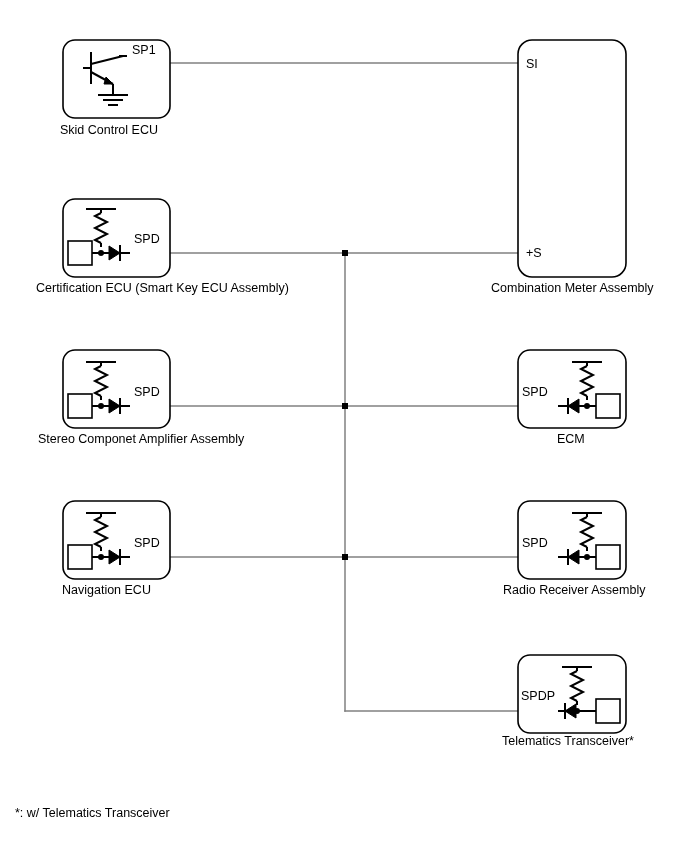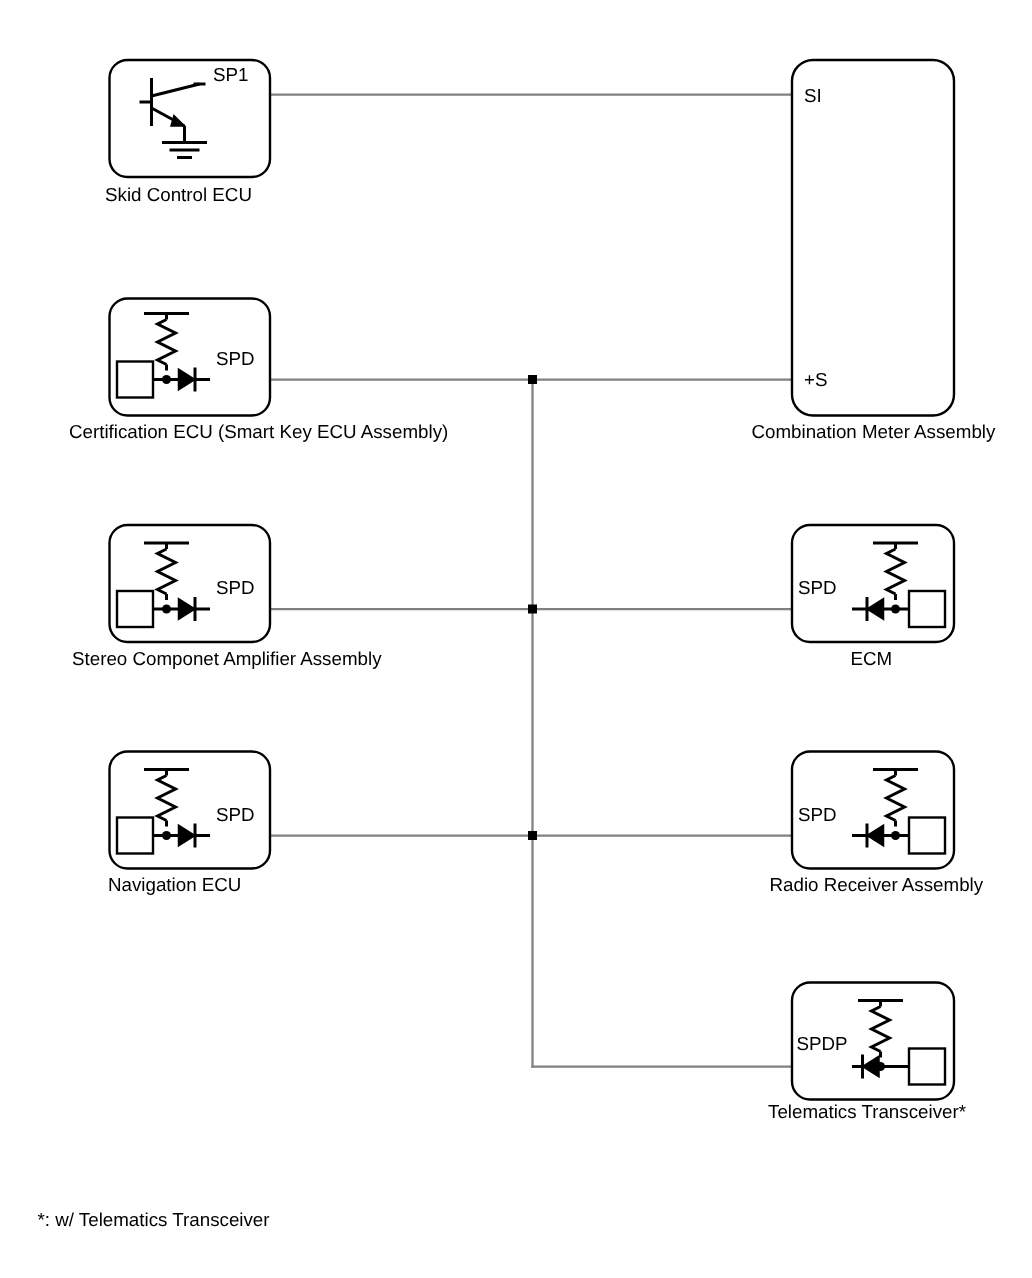--- a/index.html
+++ b/index.html
@@ -14,21 +14,20 @@
     color: #000000;
     position: relative;
     overflow: hidden;
   }
   #diagram-root {
     position: absolute;
     left: 0;
     top: 0;
     width: 656px;
     height: 852px;
-    padding-left: 10px;
   }
   svg.diagram-canvas {
     display: block;
     width: 688px;
     height: 852px;
   }
   .box-outline {
     fill: #ffffff;
     stroke: #000000;
     stroke-width: 1.6;

